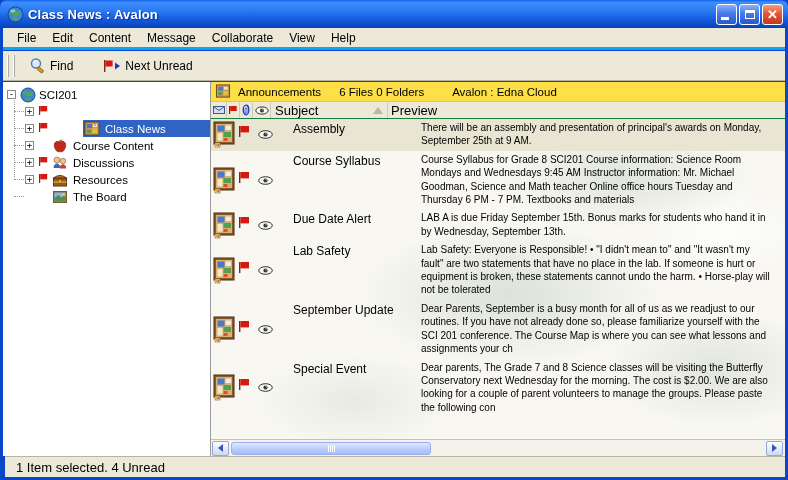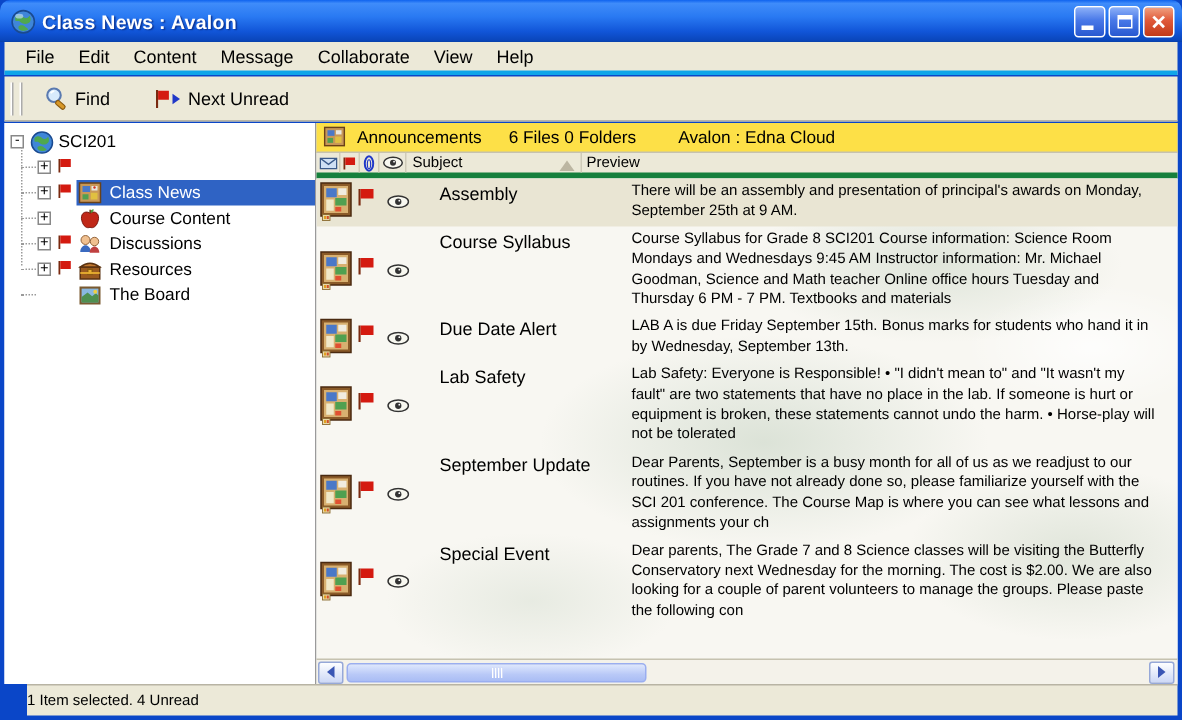--- a/index.html
+++ b/index.html
@@ -58,30 +58,30 @@
   .tree-row.child{padding-left:22px;position:relative;}
   .tree-row.child::before{content:'';position:absolute;left:11px;top:8px;width:10px;border-top:1px dotted #9a9a9a;}
   .expander{width:9px;height:9px;flex:none;border:1px solid #888;background:#fff;
     font-size:9px;line-height:7px;text-align:center;margin-right:4px;color:#000;font-family:"DejaVu Sans Mono",monospace;}
   .expander.hidden,.tflag.hidden{visibility:hidden;}
   .tflag{width:12px;flex:none;margin-right:1px;}
   .ticon{width:17px;height:16px;flex:none;margin-right:2px;}
   .ticon svg{display:block;}
   .row-main{flex:1;display:flex;align-items:center;height:17px;padding-left:1px;}
   .row-main .tlabel{padding:0 2px;}
-  .row-main.sel{background:#2f63c4;color:#fff;}
+  .row-main.sel{background:#2f63c4;color:#fff;margin-left:32px;}
   
   .content-panel{flex:1;display:flex;flex-direction:column;min-width:0;}
   .info-bar{height:20px;flex:none;background:#fde047;border-bottom:1px solid #c6c2b0;
     display:flex;align-items:center;padding-left:4px;font-size:11.5px;}
   .info-bar .mini-icon{width:16px;height:15px;margin-right:7px;}
   .info-title{margin-right:18px;}
   .info-counts{margin-right:28px;}
-  .col-header{height:17px;flex:none;background:#ece9d8;border-bottom:4px solid #15803d;
-    display:flex;align-items:flex-end;font-size:10px;}
+  .col-header{height:17px;flex:none;background:#ece9d8;border-bottom:1px solid #15803d;
+    display:flex;align-items:flex-end;font-size:13px;}
   .hcell{height:100%;display:flex;align-items:center;justify-content:center;border-right:1px solid #cfcbb8;flex:none;}
   .hcell.c-env{width:16px;}
   .hcell.c-flag{width:13px;}
   .hcell.c-clip{width:13px;}
   .hcell.c-eye{width:18px;}
   .hcell.c-subject{width:117px;justify-content:flex-start;padding-left:4px;position:relative;}
   .sort-arrow{position:absolute;right:4px;top:5px;width:0;height:0;
     border-left:5px solid transparent;border-right:5px solid transparent;border-bottom:7px solid #bcb6a2;}
   .hcell.c-preview{flex:1;justify-content:flex-start;padding-left:3px;border-right:none;}
   
@@ -111,23 +111,23 @@
     display:flex;align-items:center;justify-content:center;}
   .scroll-btn.right{position:absolute;right:1px;}
   .arrow-l{width:0;height:0;border-top:4px solid transparent;border-bottom:4px solid transparent;border-right:5px solid #3a56b4;}
   .arrow-r{width:0;height:0;border-top:4px solid transparent;border-bottom:4px solid transparent;border-left:5px solid #3a56b4;}
   .scroll-thumb{position:absolute;left:20px;width:200px;height:13px;top:2px;
     border:1px solid #9aaef0;border-radius:3px;
     background:linear-gradient(180deg,#dfe8fd,#b9c9f7 60%,#aabdf4);
     display:flex;align-items:center;justify-content:center;gap:1px;}
   .scroll-thumb i{display:block;width:1px;height:7px;background:#8fa4e8;border-right:1px solid #fff;}
   
-  .statusbar{position:absolute;top:456px;left:18px;right:3px;height:21px;
+  .statusbar{position:absolute;top:456px;left:5px;right:3px;height:21px;
     background:#ece9d8;border-top:1px solid #b8b4a4;
-    display:flex;align-items:center;padding-left:0;font-size:10px;}
+    display:flex;align-items:center;padding-left:11px;font-size:13px;}
 </style>
 </head>
 <body>
 
 <div class="window">
 
   <div class="titlebar">
     <span class="app-icon">
       <svg viewBox="0 0 16 16" width="17" height="17">
           <circle cx="8" cy="8" r="7" fill="#3f86d8" stroke="#1a4a90"></circle>

